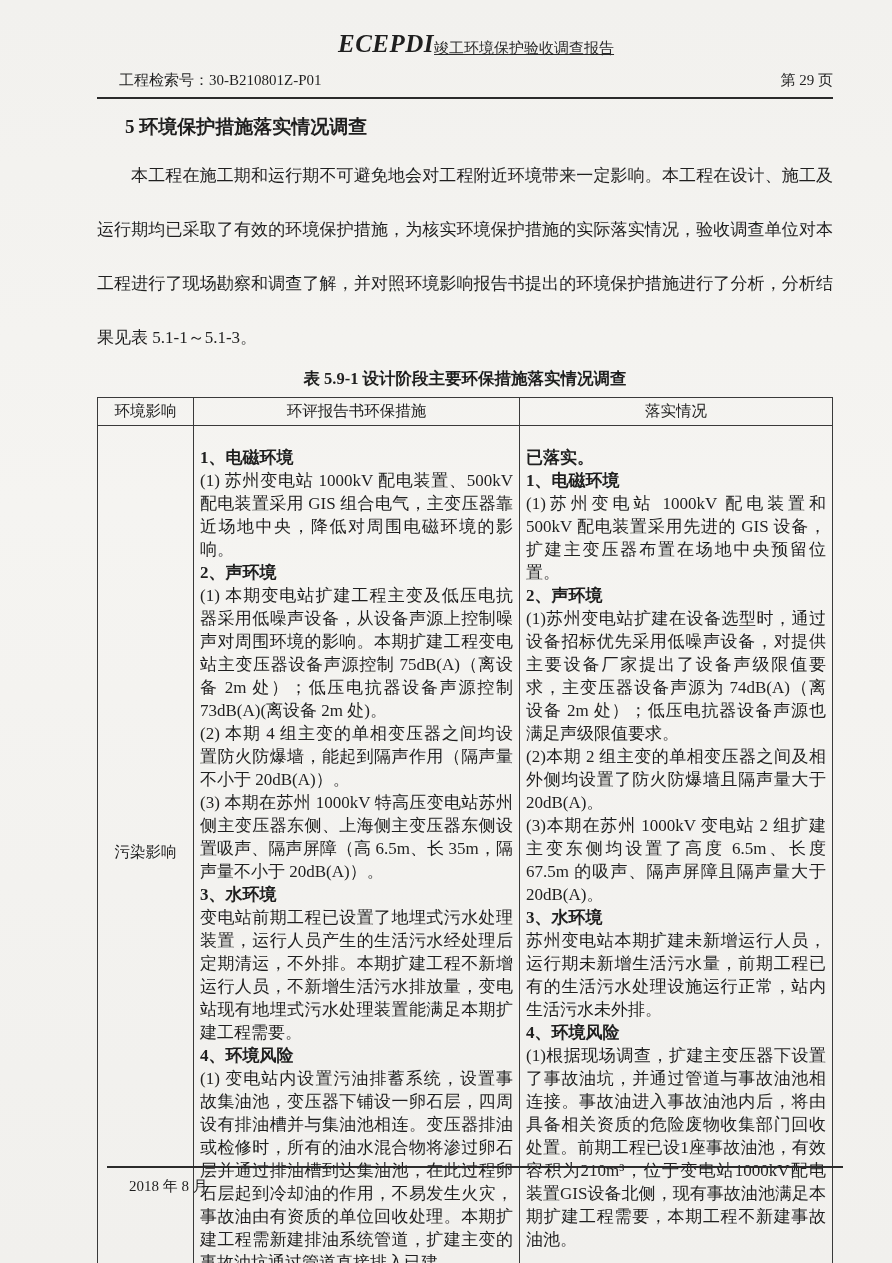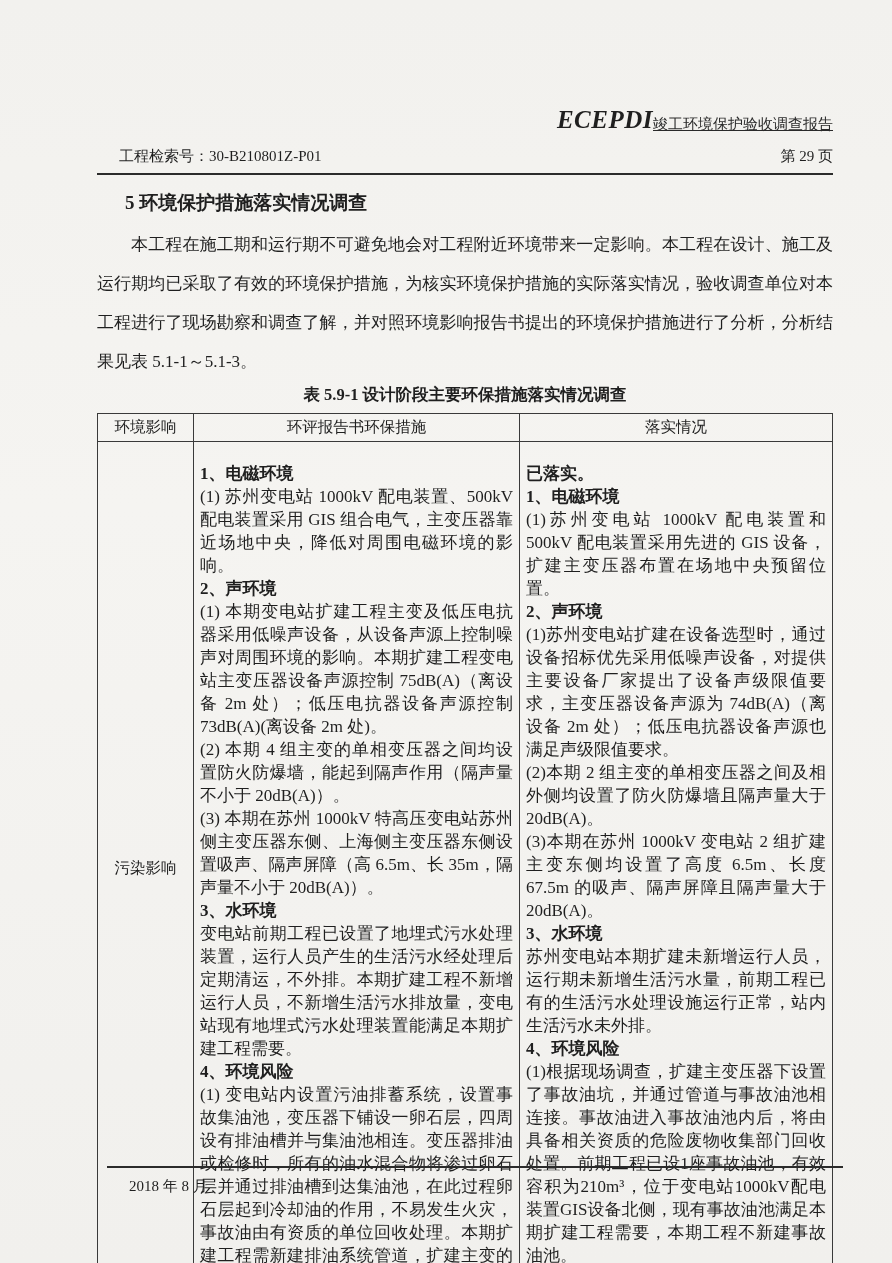--- a/index.html
+++ b/index.html
@@ -16,23 +16,23 @@
   }
   .content {
     position: absolute;
     left: 97px;
     top: 0;
     width: 736px;
   }
 
   
   .header-top {
-    padding-top: 106px;
+    padding-top: 30px;
     display: flex;
-    justify-content: flex-end;
+    justify-content: center;
     align-items: flex-end;
   }
   .logo {
     font-family: "Liberation Serif", "DejaVu Serif", serif;
     font-weight: bold;
     font-style: italic;
     font-size: 25px;
     letter-spacing: 0.5px;
     padding-left: 22px;
   }
@@ -59,21 +59,21 @@
   }
   h2.sec {
     margin-top: 13px;
     font-size: 18px;
     font-weight: bold;
   }
 
   .body-par {
     margin-top: 9px;
     font-size: 17px;
-    line-height: 39px;
+    line-height: 54px;
     text-align: justify;
     text-indent: 2em;
   }
 
   .table-title {
     margin-top: 3px;
     text-align: center;
     font-weight: bold;
     font-size: 16.5px;
   }

